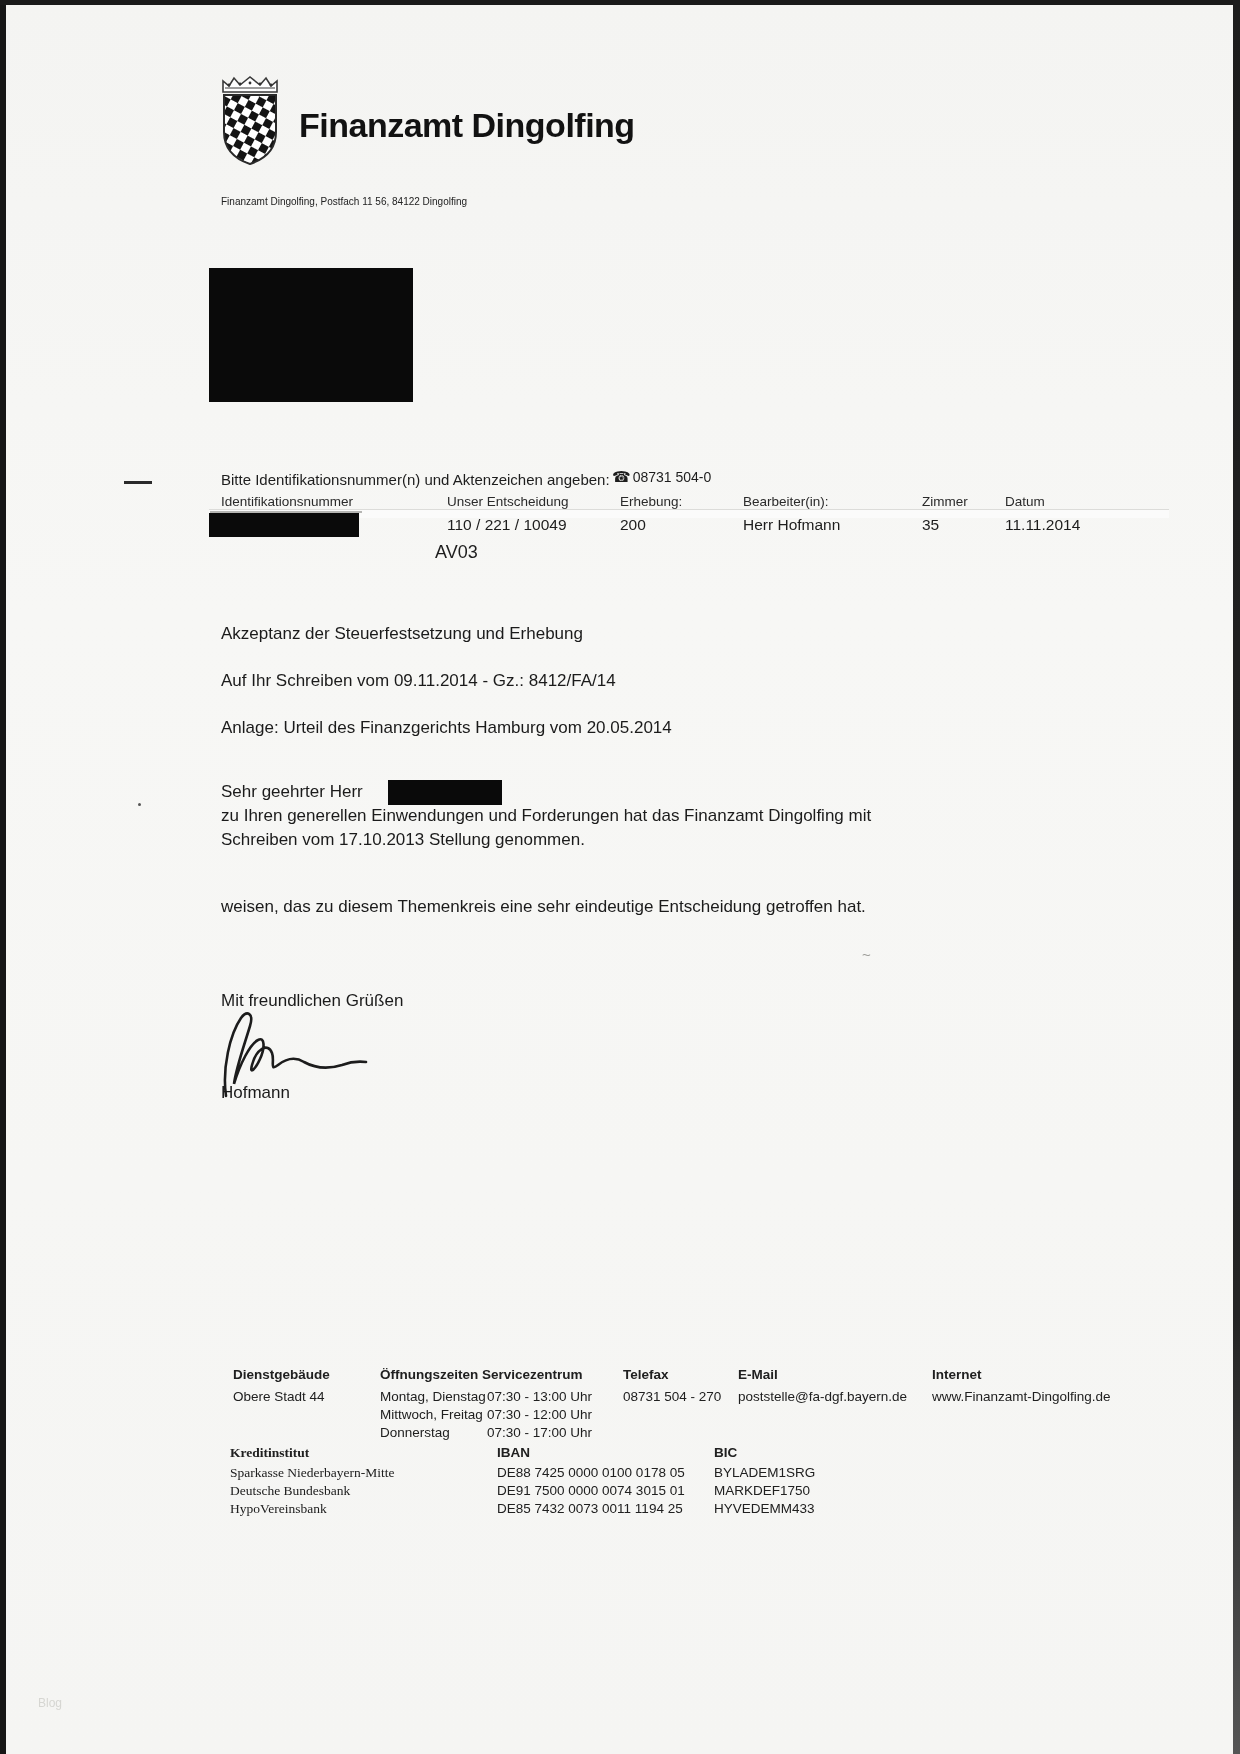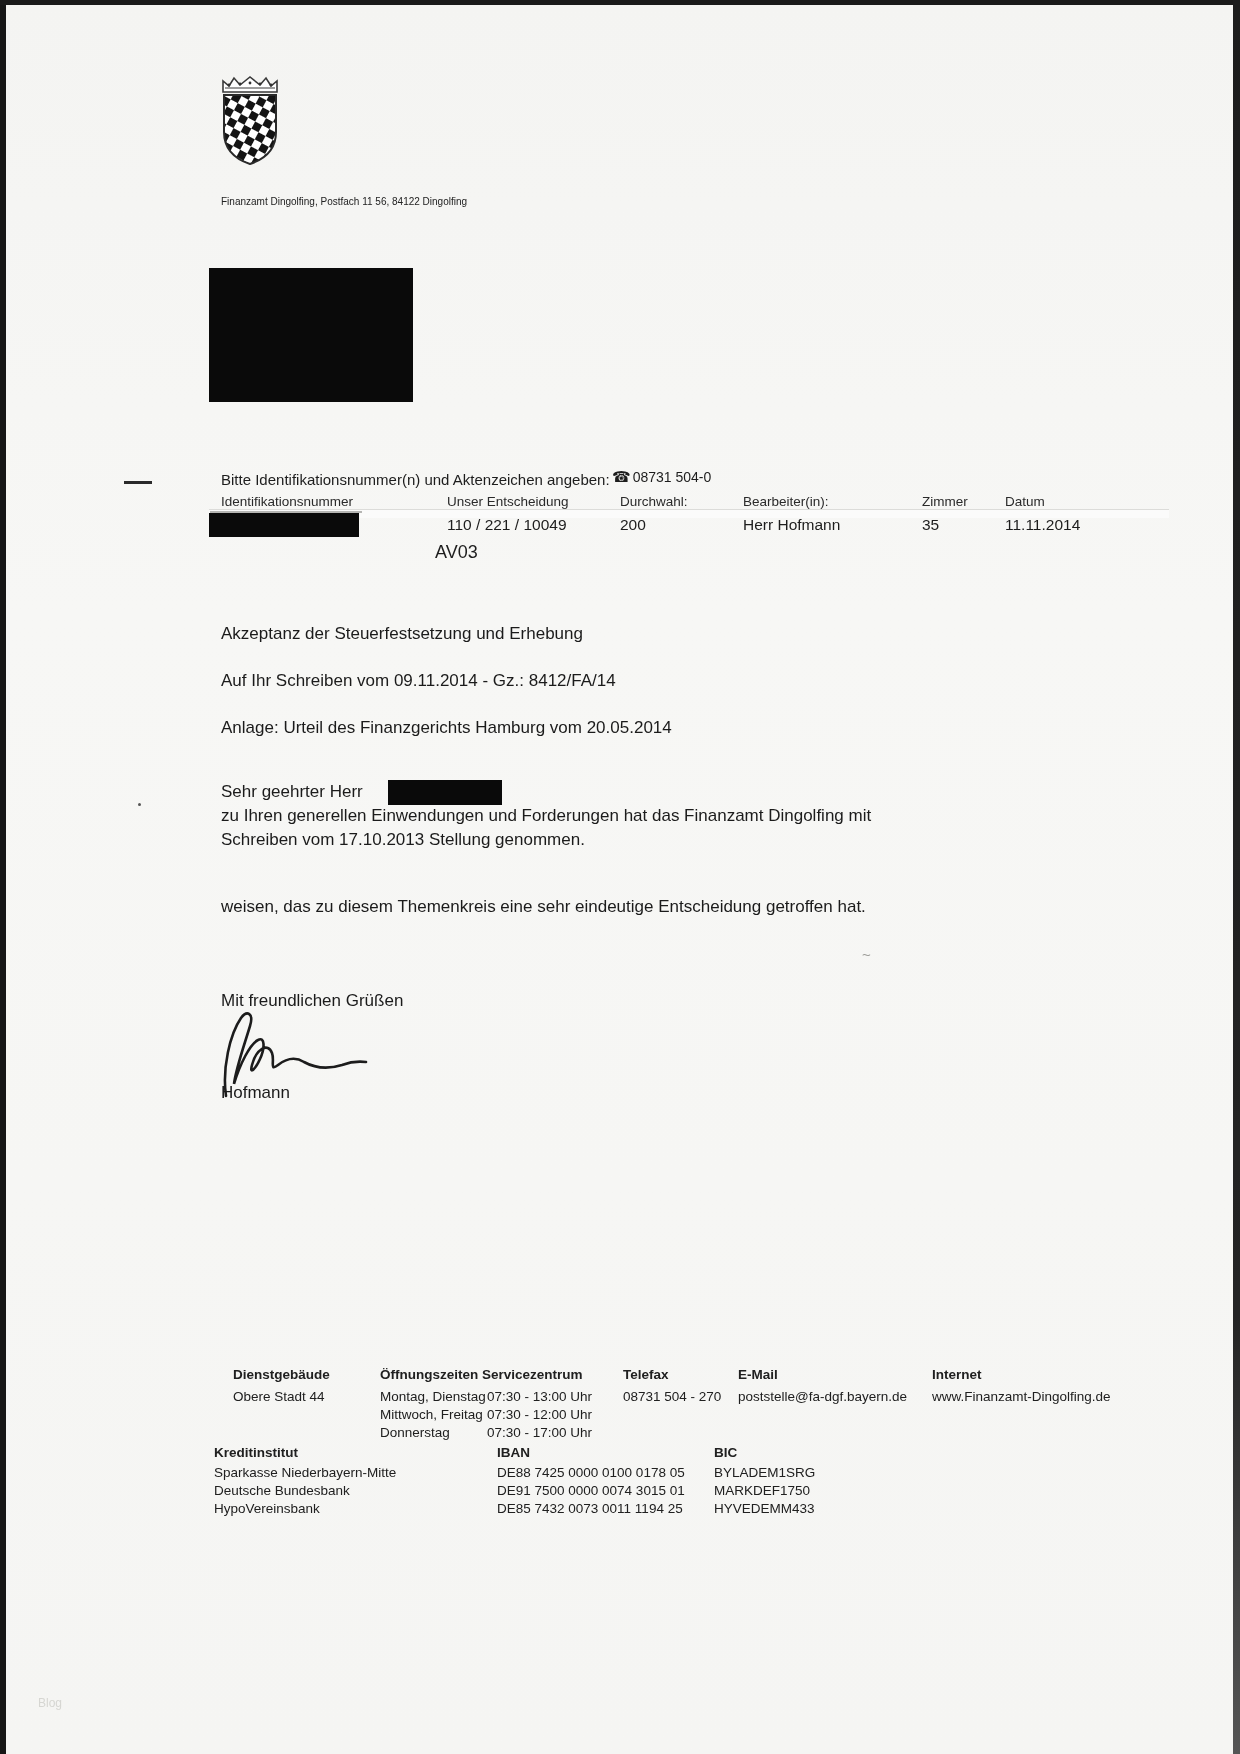--- a/index.html
+++ b/index.html
@@ -52,21 +52,21 @@
   .squiggle-artifact{left:862px;top:946px;font-size:15px;color:#9a9a96;}
   .closing{left:221px;top:991px;}
   .signature{left:210px;top:1004px;width:180px;height:100px;}
   .signer{left:221px;top:1083px;}
   
   .ft{font-size:13.5px;color:#202020;}
   .ft-b{font-weight:700;}
   .f-c1{left:221px;padding-left:12px;} .f-c2{left:380px;} .f-c2b{left:487px;}
   .f-c3{left:623px;} .f-c4{left:738px;} .f-c5{left:932px;}
   .f-r1{top:1367px;} .f-r2{top:1389px;} .f-r3{top:1407px;} .f-r4{top:1425px;}
-  .b-c1{left:214px;} .b-c2{left:497px;} .b-c3{left:714px;}
+  .b-c1{left:230px;font-family:Liberation Serif, serif;} .b-c2{left:497px;} .b-c3{left:714px;}
   .b-r0{top:1445px;} .b-r1{top:1465px;} .b-r2{top:1483px;} .b-r3{top:1501px;}
 </style>
 </head>
 <body>
 
 <div class="page">
 
   <div class="abs edge-left"></div>
   <div class="abs edge-top"></div>
   <div class="abs edge-right"></div>
@@ -90,33 +90,34 @@
       <circle cx="33" cy="9" r="1.4" fill="#333"></circle>
       <circle cx="43" cy="10" r="1.4" fill="#333"></circle>
       <circle cx="54" cy="11" r="1.4" fill="#333"></circle>
       <line x1="8" y1="14" x2="58" y2="14" stroke="#3a3a3a" stroke-width="1"></line>
       <g clip-path="url(#shieldClip)">
         <rect x="0" y="14" width="66" height="80" fill="url(#loz)"></rect>
       </g>
       <path d="M7,21 L59,21 L59,58 C59,75 48,85 33,90 C18,85 7,75 7,58 Z" fill="none" stroke="#2a2a2a" stroke-width="2"></path>
     </svg>
   </div>
+  <div class="abs title">Finanzamt Dingolfing</div>
   <div class="abs sender-line">Finanzamt Dingolfing, Postfach 11 56, 84122 Dingolfing</div>
 
   <div class="abs addr-redact"></div>
   <div class="abs fold-dash"></div>
 
   <div class="abs ref-note">Bitte Identifikationsnummer(n) und Aktenzeichen angeben:</div>
   <div class="abs ref-phone"><span class="glyph">☎</span><span>08731 504-0</span></div>
 
   <div class="abs scan-streak"></div>
   <div class="abs ref-label x-id">Identifikationsnummer</div>
   <div class="abs ident-underline"></div>
   <div class="abs ref-label x-file">Unser Entscheidung</div>
-  <div class="abs ref-label x-dial">Durchwahl:</div>
+  <div class="abs ref-label x-dial">Erhebung:</div>
   <div class="abs ref-label x-clerk">Bearbeiter(in):</div>
   <div class="abs ref-label x-room">Zimmer</div>
   <div class="abs ref-label x-date">Datum</div>
 
   <div class="abs id-redact"></div>
   <div class="abs ref-value x-file">110 / 221 / 10049</div>
   <div class="abs ref-value x-dial">200</div>
   <div class="abs ref-value x-clerk">Herr Hofmann</div>
   <div class="abs ref-value x-room">35</div>
   <div class="abs ref-value x-date">11.11.2014</div>

